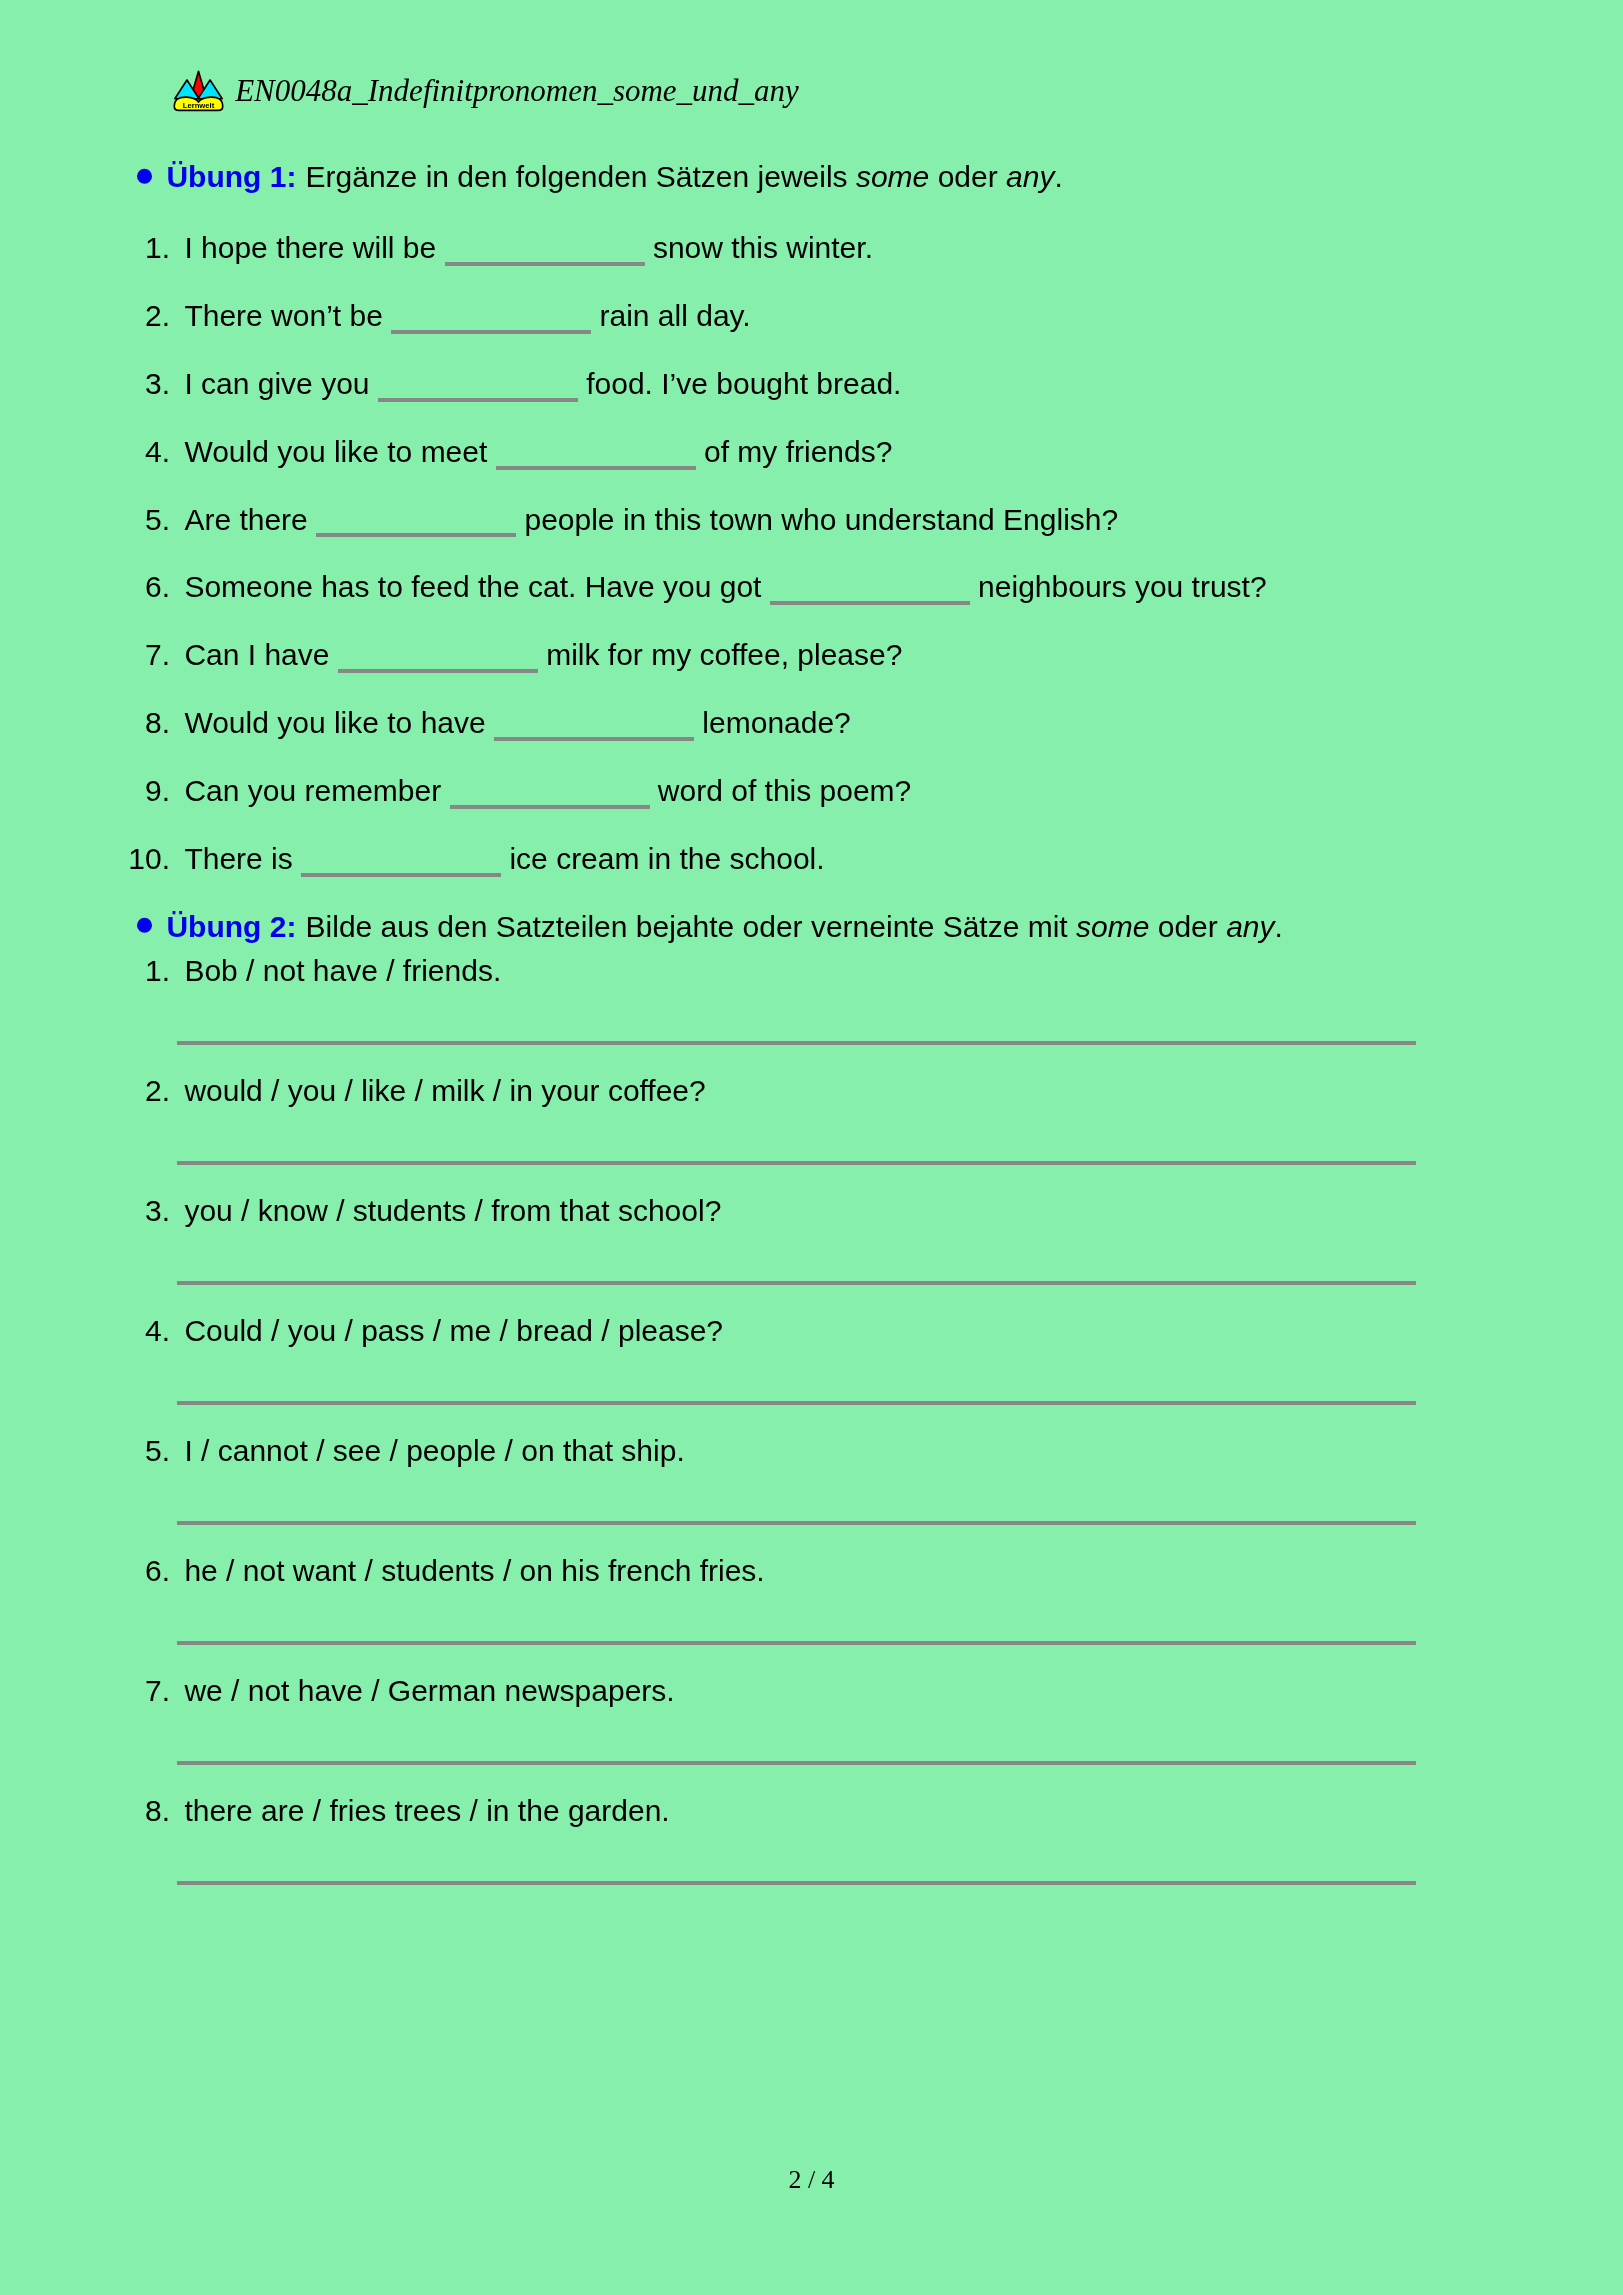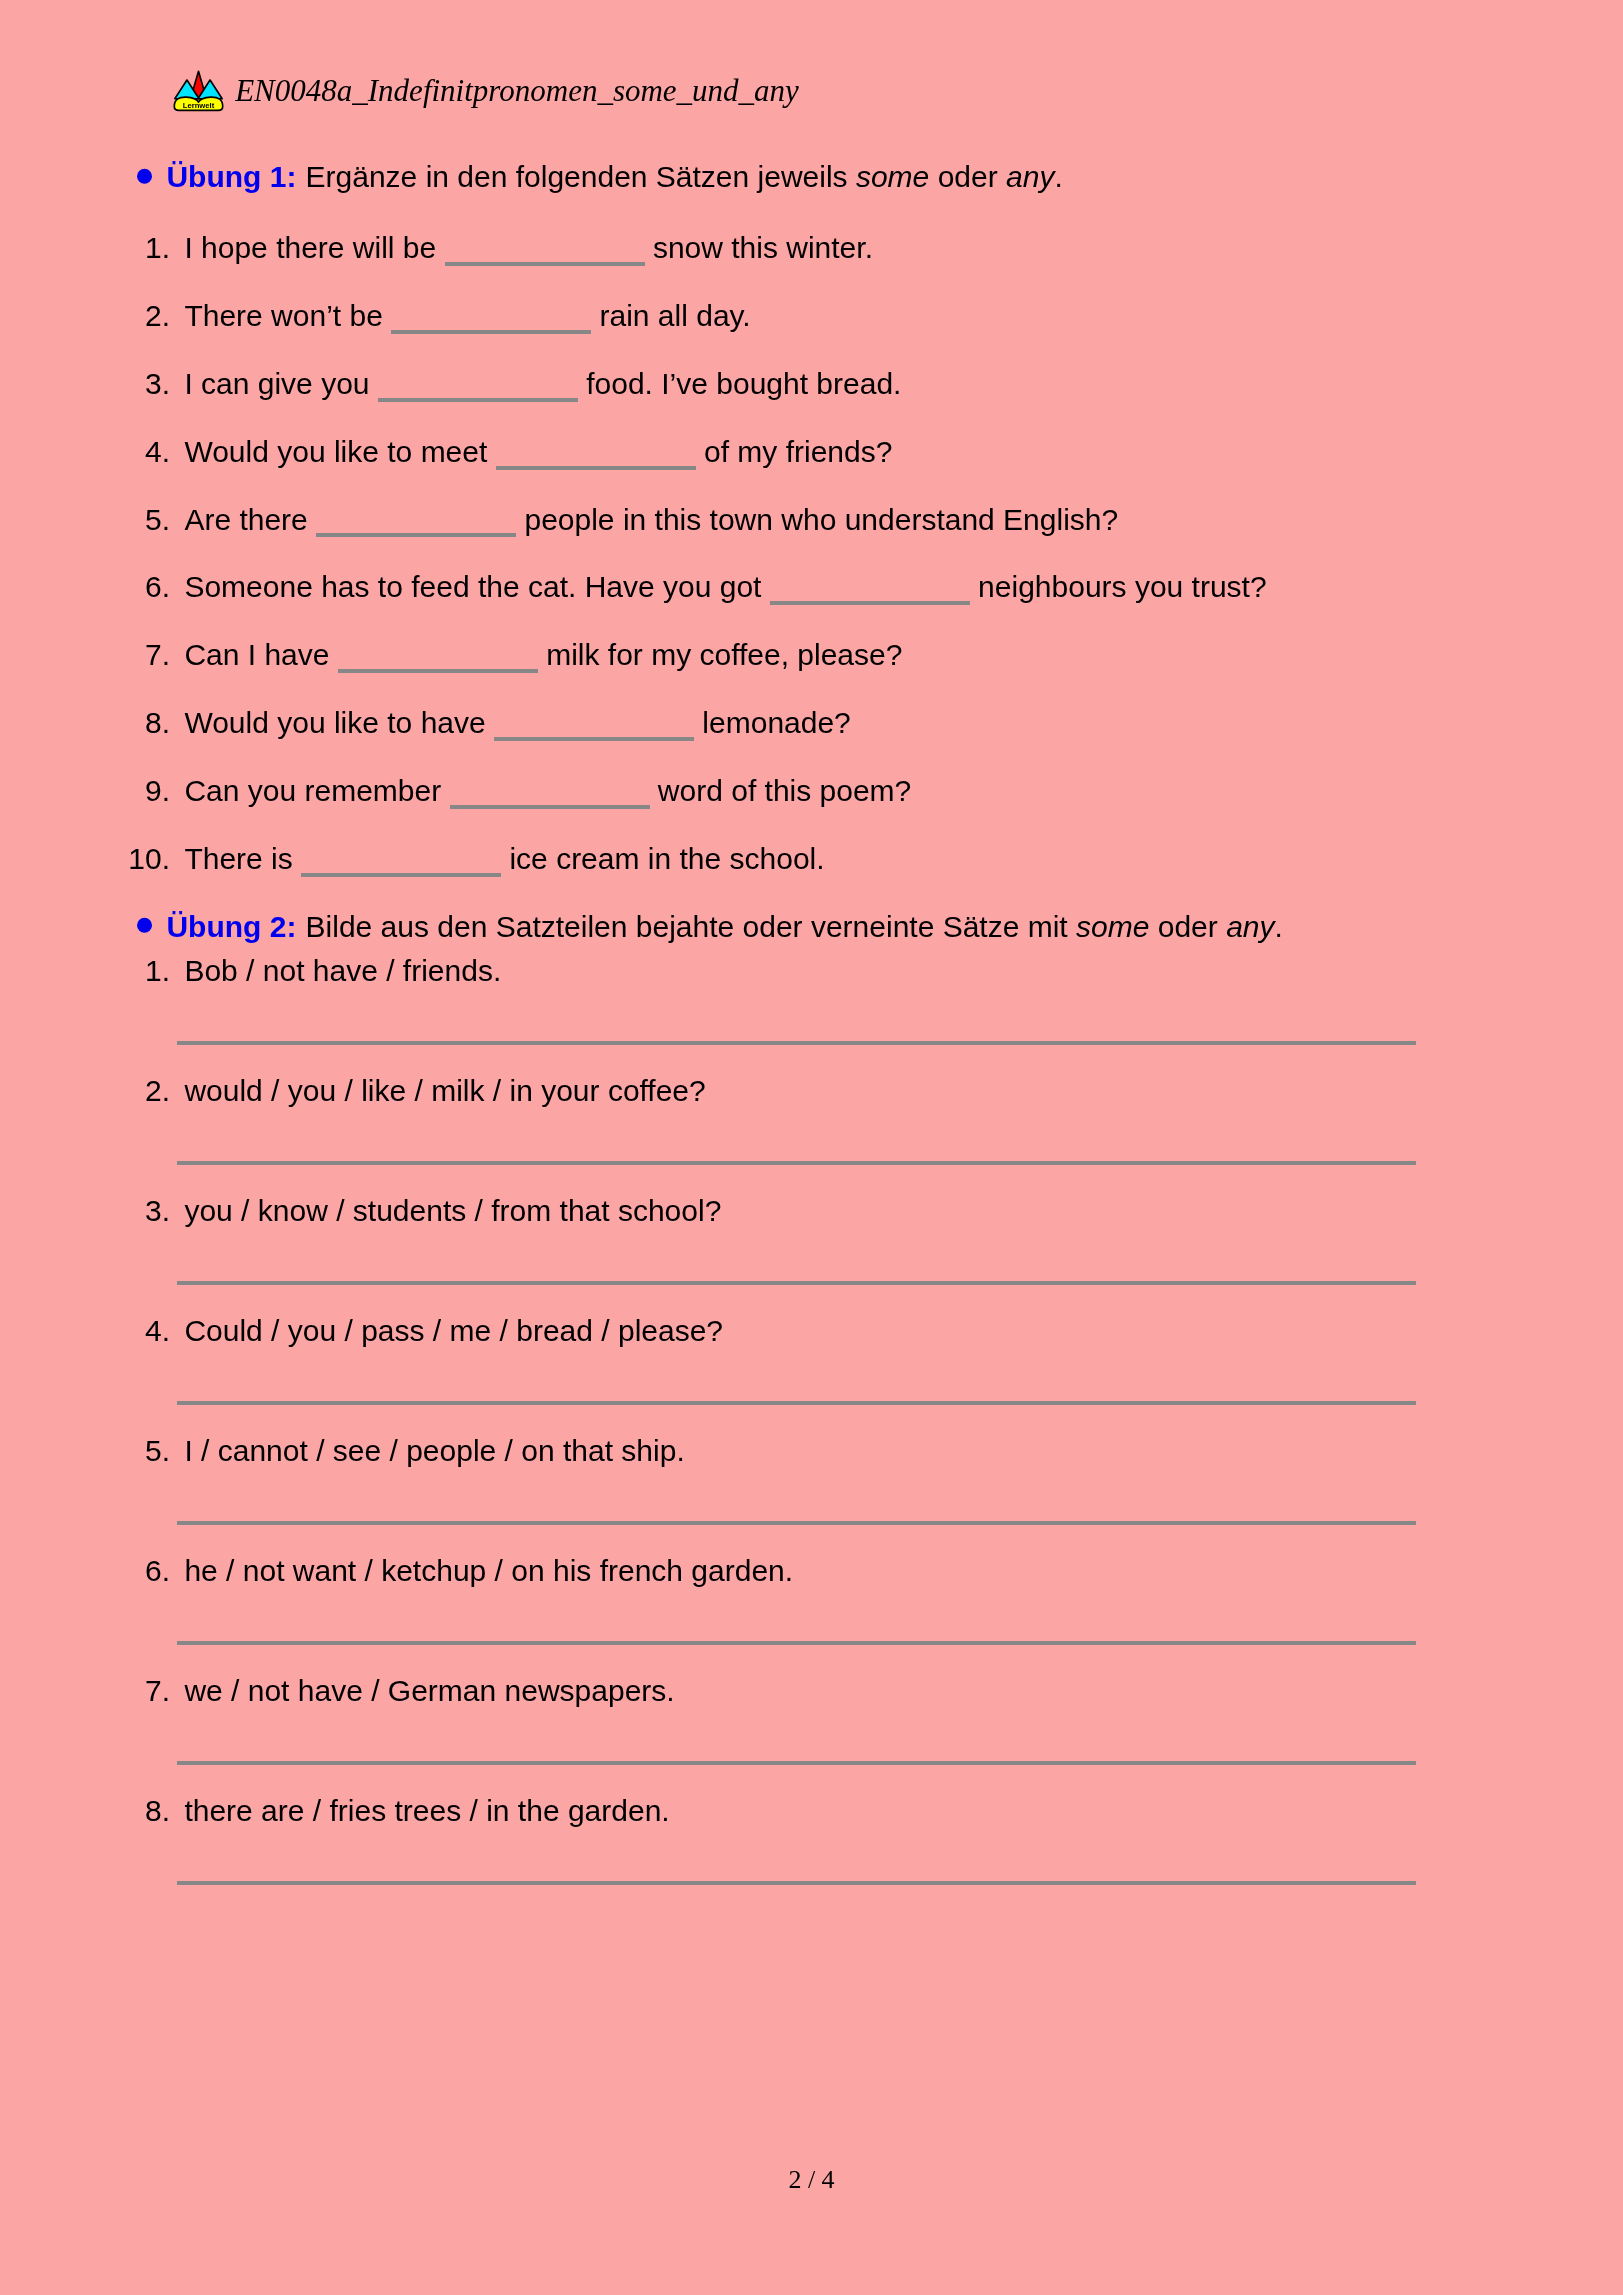--- a/index.html
+++ b/index.html
@@ -1,19 +1,19 @@
 <!DOCTYPE html>
 <html style="font-size:10.5px"><head>
 <meta charset="utf-8">
 <style>
   html,body { margin:0; padding:0; background:#e8e8e8; }
   .page {
     position:relative;
     width:1623px; height:2295px;
-    background:#fca5a5;
+    background:#86efac;
     font-family:"Liberation Sans", sans-serif;
     font-size:30px;
     color:#000;
     overflow:hidden;
   }
 
   
   .header { position:absolute; top:68px; left:171px; display:flex; align-items:center; }
   .logo { width:55px; height:45px; margin-right:9.2px; flex:0 0 auto; }
   .doc-title {
@@ -161,21 +161,21 @@
     <div class="u2-item">
       <div class="u-row">
         <span class="num">5.</span>
         <span class="sentence">I / cannot / see / people / on that ship.</span>
       </div>
       <div class="answer-line"></div>
     </div>
     <div class="u2-item">
       <div class="u-row">
         <span class="num">6.</span>
-        <span class="sentence">he / not want / ketchup / on his french garden.</span>
+        <span class="sentence">he / not want / students / on his french fries.</span>
       </div>
       <div class="answer-line"></div>
     </div>
     <div class="u2-item">
       <div class="u-row">
         <span class="num">7.</span>
         <span class="sentence">we / not have / German newspapers.</span>
       </div>
       <div class="answer-line"></div>
     </div>

